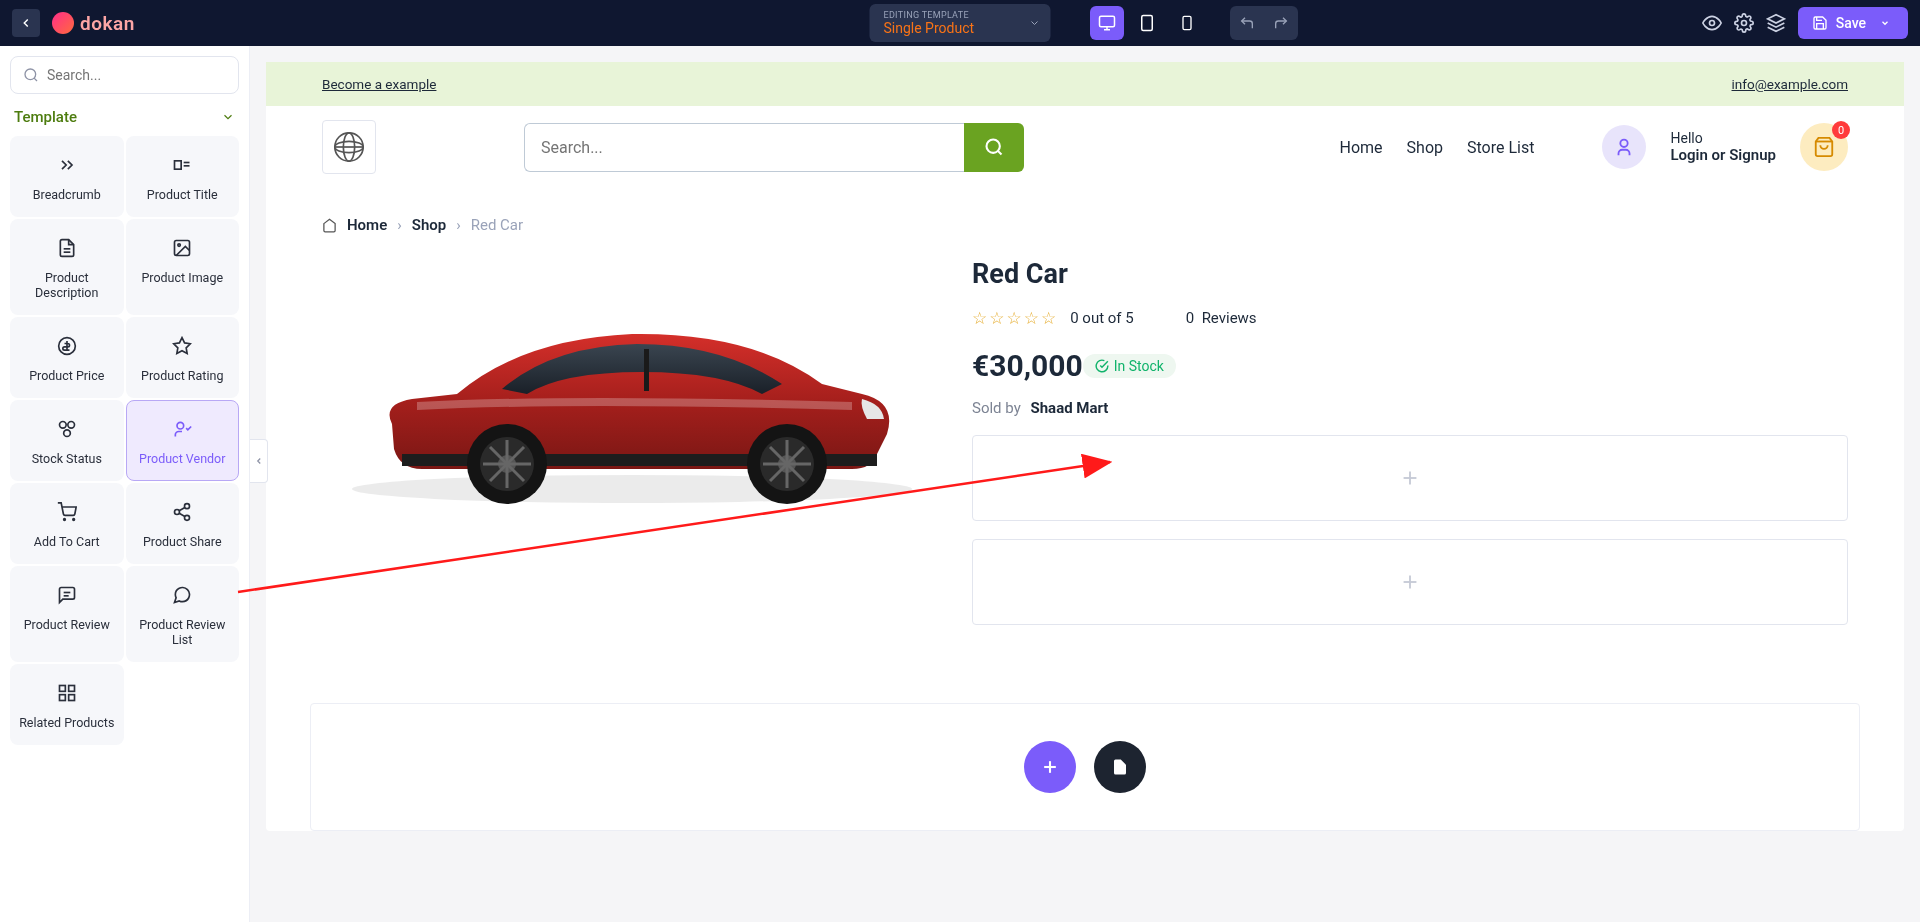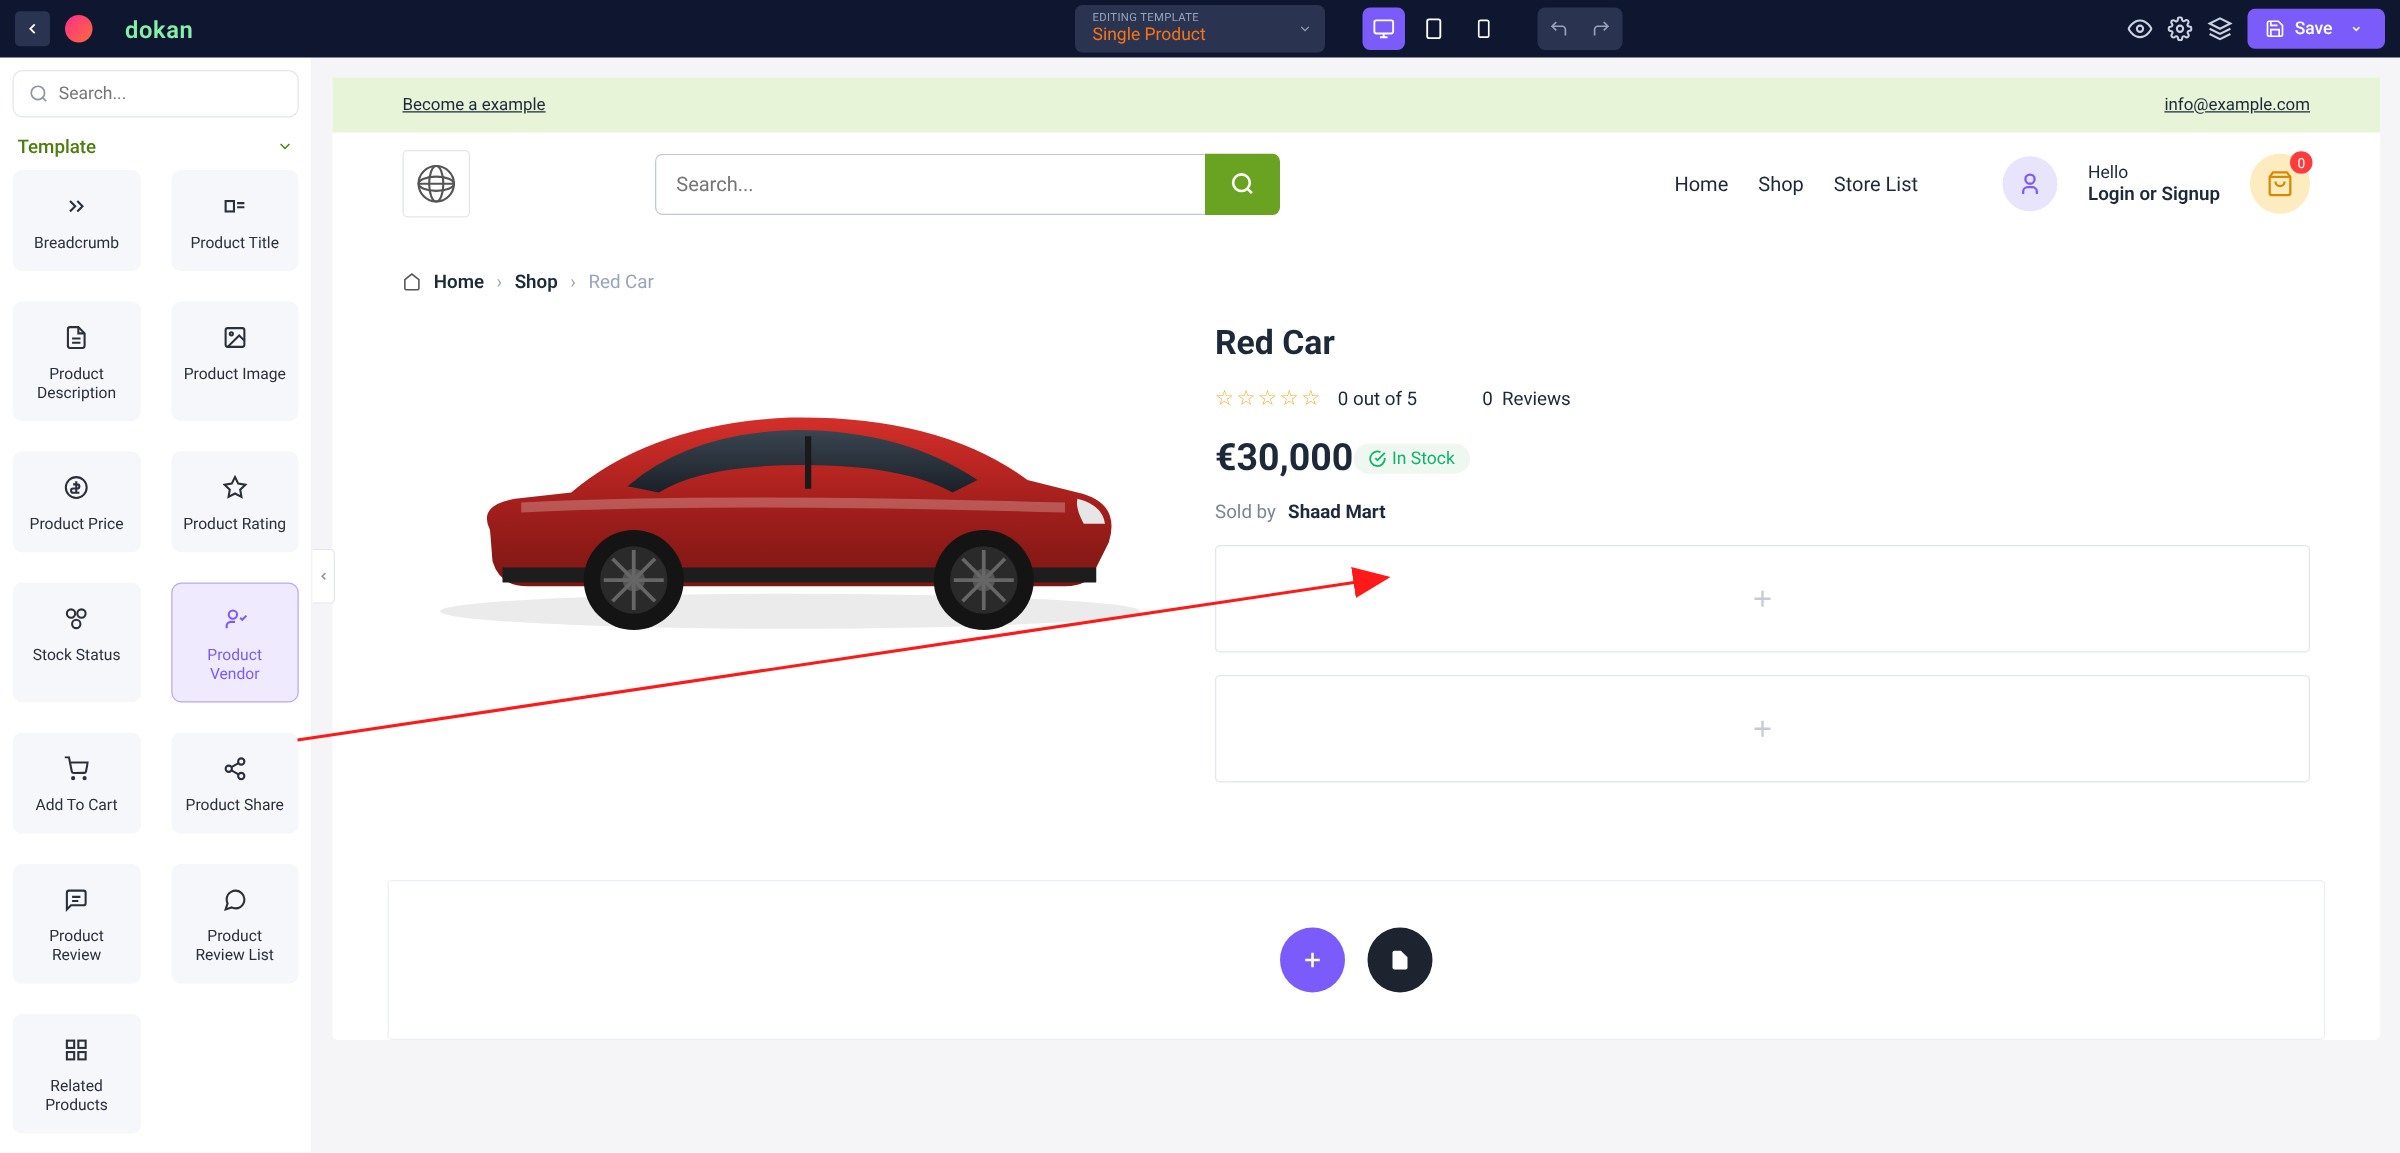--- a/index.html
+++ b/index.html
@@ -3,42 +3,42 @@
 <meta charset="utf-8">
 <style>
 * { margin:0; padding:0; box-sizing:border-box; font-family:-apple-system,BlinkMacSystemFont,"Segoe UI",Roboto,sans-serif; }
 body { background:#f5f5f7; width:1920px; height:922px; overflow:hidden; position:relative; }
 
 
 .topbar { background:#0f1730; height:46px; display:flex; align-items:center; padding:0 12px; position:relative; }
 .back-btn { width:28px; height:28px; background:#2a3450; border-radius:4px; display:flex; align-items:center; justify-content:center; cursor:pointer; color:#fff; }
 .logo { display:flex; align-items:center; gap:6px; margin-left:12px; }
 .logo-mark { width:22px; height:22px; border-radius:50%; background:linear-gradient(135deg,#ff2e8a,#ff6a3d); }
-.logo-text { color:#86efac; font-weight:600; font-size:19px; letter-spacing:.5px;margin-left:20px; }
-.template-selector { position:absolute; left:50%; transform:translateX(-50%); background:#2a3450; border-radius:6px; padding:6px 36px 6px 14px; cursor:pointer; width:200px; }
+.logo-text { color:#fca5a5; font-weight:600; font-size:19px; letter-spacing:.5px; }
+.template-selector { position:absolute; left:50%; transform:translateX(-50%); background:#2a3450; border-radius:6px; padding:6px 36px 6px 14px; cursor:pointer; width:181px; }
 .template-selector .tlabel { font-size:9px; color:#9aa3b9; letter-spacing:.3px; }
 .template-selector .tname { font-size:14px; color:#f97316; }
 .template-selector .chev { position:absolute; right:10px; top:50%; transform:translateY(-50%); color:#9aa3b9; }
 .device-switch { position:absolute; left:calc(50% + 130px); display:flex; gap:6px; align-items:center; }
 .device-btn { width:34px; height:34px; border-radius:6px; display:flex; align-items:center; justify-content:center; color:#fff; cursor:pointer; }
 .device-btn.active { background:#7b5cfa; }
 .undo-redo { position:absolute; left:calc(50% + 270px); background:#2a3450; border-radius:6px; display:flex; }
 .ur-btn { width:34px; height:34px; display:flex; align-items:center; justify-content:center; color:#9aa3b9; cursor:pointer; }
 .right-controls { margin-left:auto; display:flex; align-items:center; gap:12px; }
 .icon-btn { color:#ccd2e3; cursor:pointer; }
 .save-btn { background:#7b5cfa; color:#fff; border:none; border-radius:6px; padding:8px 18px 8px 14px; display:flex; align-items:center; gap:8px; font-size:14px; font-weight:500; cursor:pointer; position:relative; }
 .save-btn .chev { margin-left:6px; font-size:12px; }
 
 
 .main { display:flex; height:calc(100% - 46px); }
 .sidebar { width:250px; background:#fff; border-right:1px solid #eceef5; padding:10px; overflow-y:auto; }
 .search-box { background:#fff; border:1px solid #e2e5ee; border-radius:8px; padding:10px 12px; display:flex; align-items:center; gap:8px; color:#8e93a6; }
 .search-box input { border:none; outline:none; font-size:14px; flex:1; color:#333; }
 .section-head { display:flex; align-items:center; justify-content:space-between; padding:14px 4px 10px; font-size:15px; color:#4d7c0f; font-weight:500; cursor:pointer; }
-.widget-grid { display:grid; grid-template-columns:1fr 1fr; gap:24px; }
+.widget-grid { display:grid; grid-template-columns:1fr 1fr; gap:2px; }
 .widget-card { background:#f6f7fa; border-radius:8px; padding:18px 8px 14px; text-align:center; cursor:pointer; display:flex; flex-direction:column; align-items:center; gap:12px; border:1px solid transparent; }
 .widget-card.selected { background:#efeafe; border-color:#b8a8f5; }
 .widget-card .wi { color:#2a2f3b; }
 .widget-card.selected .wi, .widget-card.selected .wl { color:#7b5cfa; }
 .widget-card .wl { font-size:12.5px; color:#2a2f3b; }
 .collapse-handle { position:absolute; left:250px; top:50%; transform:translateY(-50%); width:18px; height:44px; background:#fff; border:1px solid #e2e5ee; border-left:none; border-radius:0 4px 4px 0; display:flex; align-items:center; justify-content:center; color:#8e93a6; cursor:pointer; z-index:5; }
 
 
 .canvas-wrap { flex:1; overflow:auto; padding:16px; }
 .canvas { background:#fff; border-radius:4px; width:100%; }

